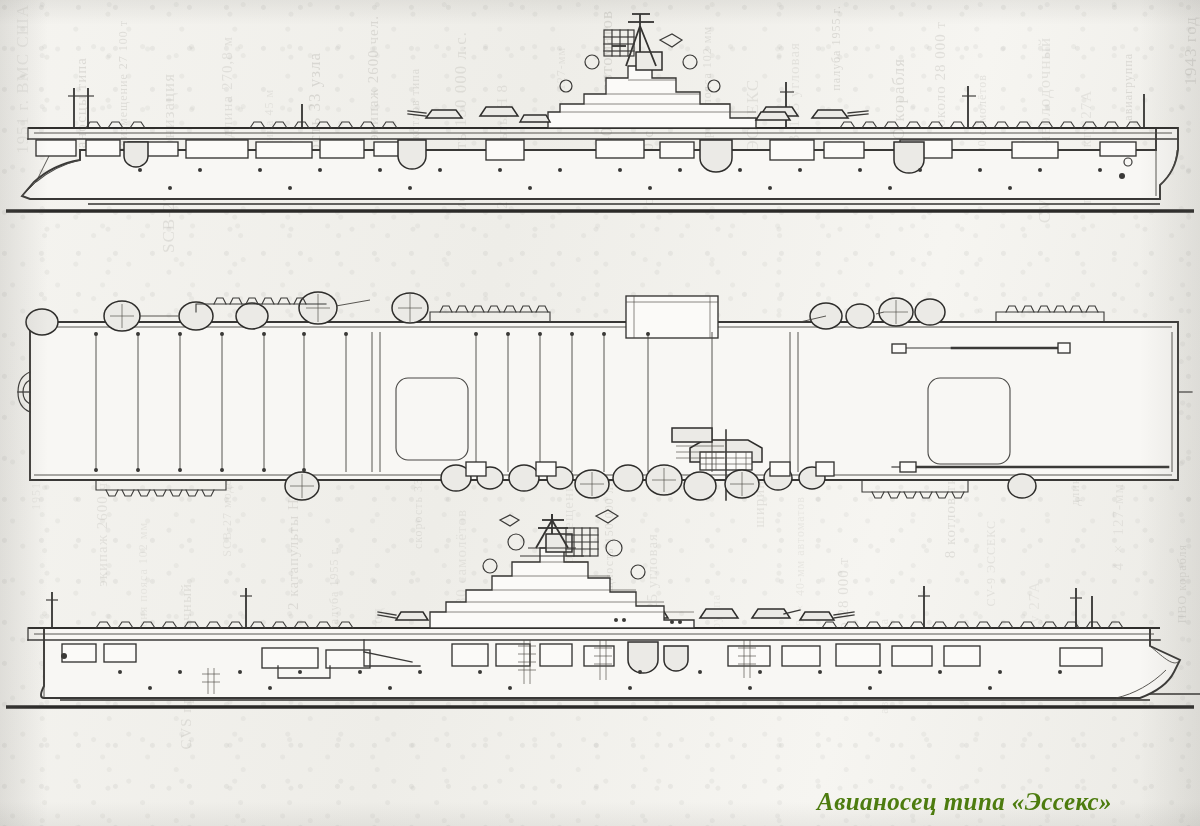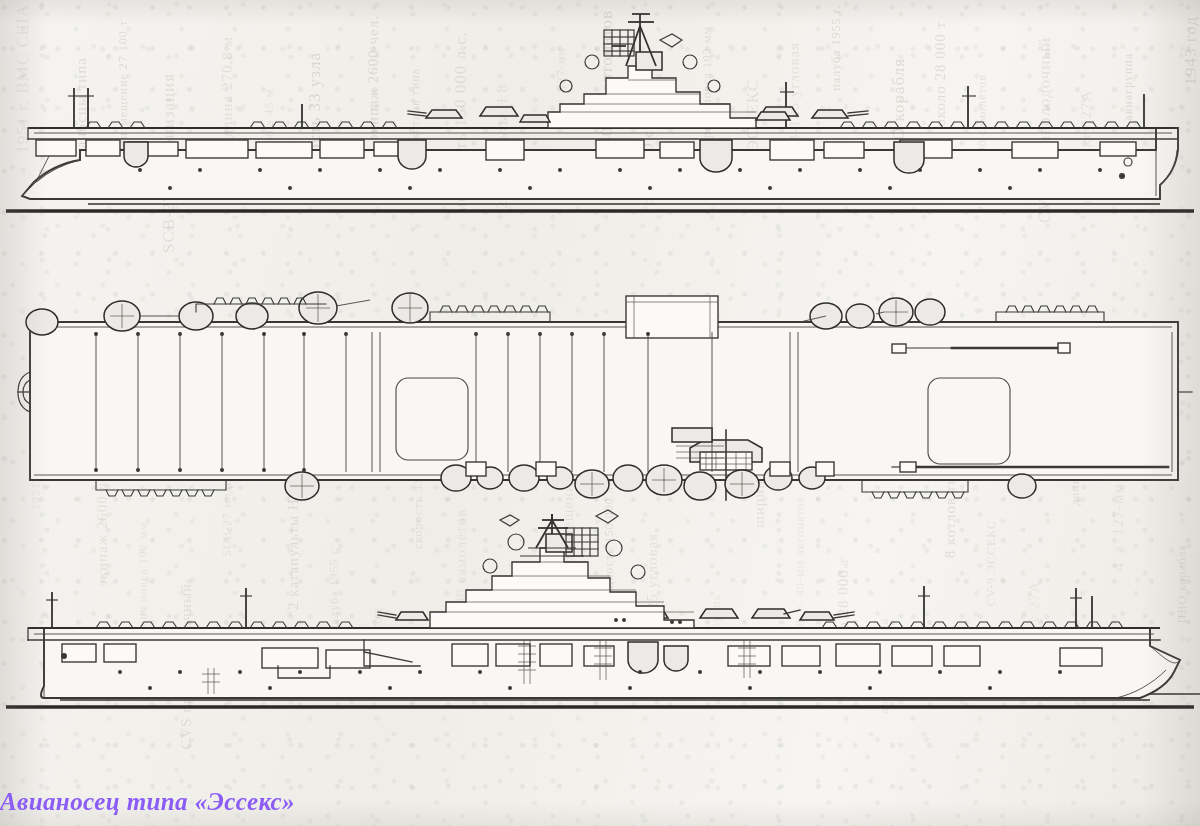--- a/index.html
+++ b/index.html
@@ -69,24 +69,24 @@
   .struct{stroke:#343331;stroke-width:1.35;fill:#fbfaf8;}
   .struct-d{stroke:#2e2d2b;stroke-width:1.5;fill:#ebeae6;}
   .water{stroke:#2b2a28;stroke-width:3.4;fill:none;}
   .water2{stroke:#33322f;stroke-width:1.6;fill:none;}
   .port{fill:#3a3937;}
   .mast{stroke:#343331;stroke-width:1.8;fill:none;}
   .mast-t{stroke:#3a3836;stroke-width:1.15;fill:none;}
 
   
   #caption{
-    position:absolute;left:0;width:1112px;text-align:left;
+    position:absolute;left:0;width:1112px;text-align:right;
     font-family:"Liberation Serif", serif;
     font-style:italic;font-weight:bold;
-    color:#8b5cf6;
+    color:#4d7c0f;
     letter-spacing:.4px;
   }
 </style>
 </head>
 <body>
 
 <div id="page">
 
   <div class="paper-grain"></div>
 

